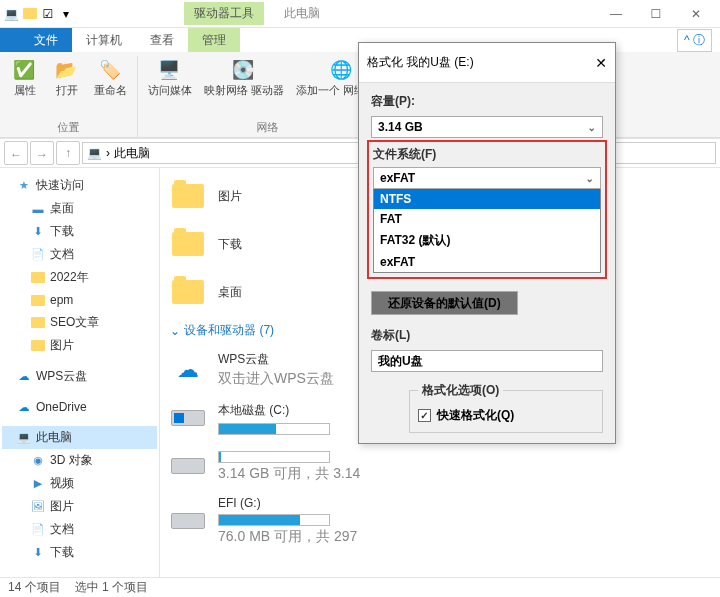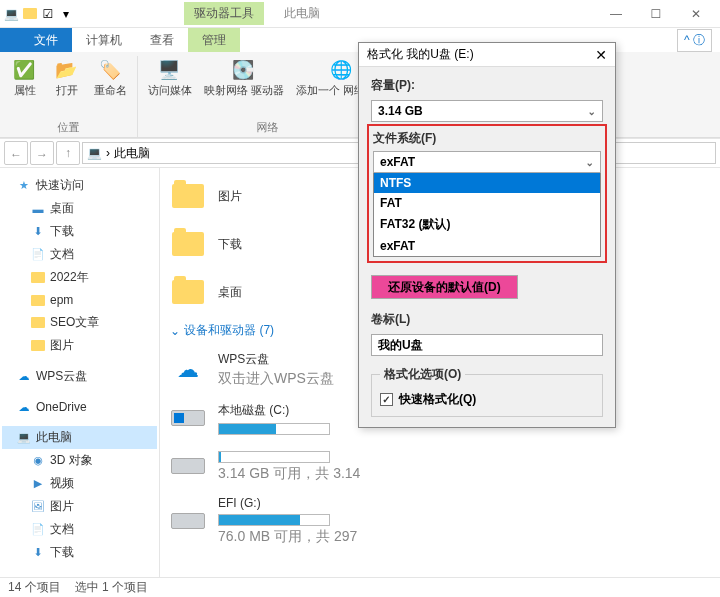--- a/index.html
+++ b/index.html
@@ -50,33 +50,33 @@
 .csub { color: #888; font-size: 14px; }
 .section-header { color: #1979ca; padding: 6px 2px; display: flex; align-items: center; gap: 4px; }
 .bar { width: 112px; height: 12px; border: 1px solid #bbb; margin-top: 2px; position: relative; }
 .barfill { height: 100%; background: #26a0da; }
 
 
 .status { position: absolute; bottom: 0; left: 0; right: 0; height: 20px; border-top: 1px solid #e5e5e5; display: flex; align-items: center; padding: 0 8px; gap: 14px; color: #555; font-size: 11px; }
 
 
 .dialog { position: absolute; left: 358px; top: 42px; width: 258px; background: #f0f0f0; border: 1px solid #888; box-shadow: 2px 2px 8px rgba(0,0,0,0.2); display: flex; flex-direction: column; }
-.dlg-title { height: 24px; background: #fff; display: flex; align-items: center; padding: 0 8px; border-bottom: 1px solid #ddd; }
+.dlg-title { height: 40px; background: #fff; display: flex; align-items: center; padding: 0 8px; border-bottom: 1px solid #ddd; }
 .dlg-close { margin-left: auto; font-size: 14px; }
 .dlg-body { padding: 10px 12px; display: flex; flex-direction: column; gap: 6px; font-weight: bold; }
 .dlg-label { color: #333; }
 .dlg-select { height: 22px; border: 1px solid #aaa; background: #fff; padding: 0 6px; display: flex; align-items: center; position: relative; }
 .dlg-select .chev { margin-left: auto; color: #666; font-size: 10px; }
 .red-box { border: 2px solid #e03030; padding: 4px; margin: -4px; }
 .dropdown { border: 1px solid #888; background: #fff; margin-top: -1px; }
 .dd-item { padding: 3px 6px; }
 .dd-item.sel { background: #0078d7; color: #fff; }
-.dlg-btn { height: 24px; border: 1px solid #aaa; background: #ec4899; padding: 0 16px; display: flex; align-items: center; justify-content: center; }
+.dlg-btn { height: 24px; border: 1px solid #aaa; background: #737373; padding: 0 16px; display: flex; align-items: center; justify-content: center; }
 .dlg-input { height: 22px; border: 1px solid #aaa; background: #fff; padding: 0 6px; display: flex; align-items: center; }
-.fieldset { border: 1px solid #ccc; padding: 8px; margin-top: 4px; }
+.fieldset { border: 1px solid #ccc; padding: 8px; margin-top: 4px; margin-left: 38px; }
 .fieldset legend { padding: 0 4px; color: #333; }
 .chk { display: flex; align-items: center; gap: 6px; }
 .chk-box { width: 13px; height: 13px; border: 1px solid #666; background: #fff; display: flex; align-items: center; justify-content: center; font-size: 10px; color: #333; }
 .dlg-footer { display: flex; gap: 10px; justify-content: flex-end; padding: 10px 12px 12px; }
 .dlg-footer .red-box { padding: 2px; margin: -2px; }
 
 .folder-icon { width: 32px; height: 24px; background: #ffd868; border-radius: 2px; position: relative; }
 .folder-icon::before { content: ""; position: absolute; top: -4px; left: 2px; width: 12px; height: 4px; background: #ffd868; border-radius: 2px 2px 0 0; }
 .folder-sm { width: 14px; height: 11px; background: #ffd868; border-radius: 1px; display: inline-block; }
 .drive-icon { width: 34px; height: 16px; background: #d0d4d8; border: 1px solid #aaa; border-radius: 2px; position: relative; }

